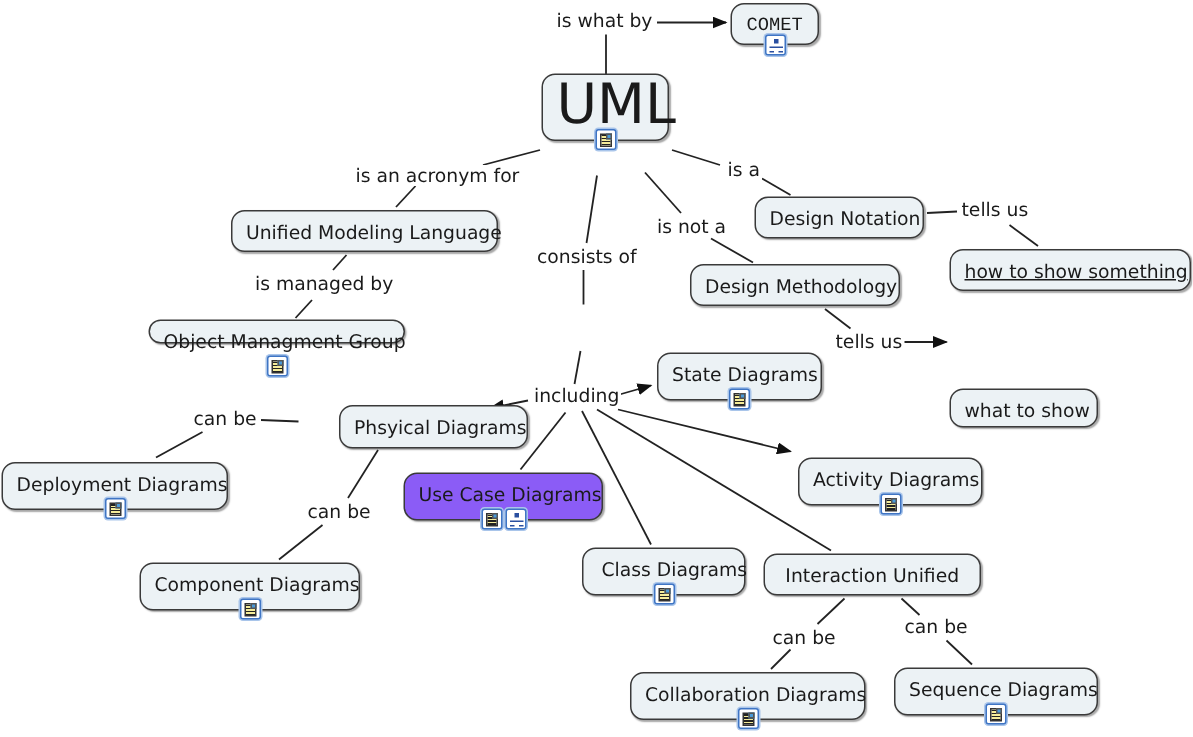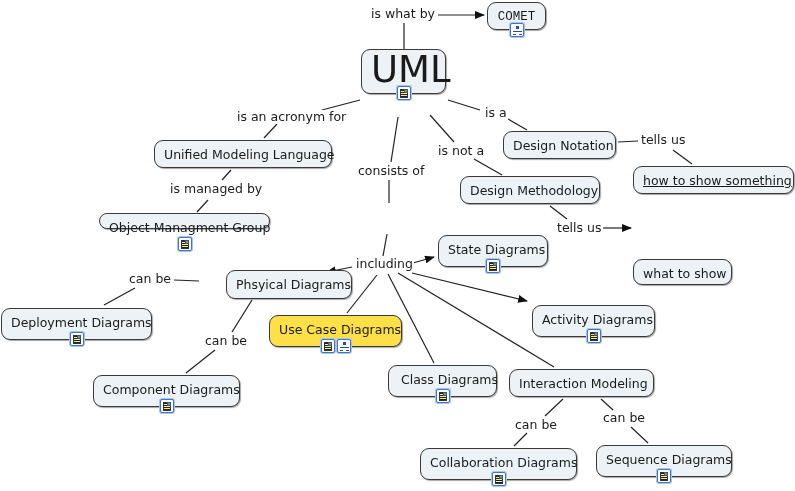--- a/index.html
+++ b/index.html
@@ -3,21 +3,21 @@
 <meta charset="utf-8">
 <style>
   html, body { margin:0; padding:0; background:#ffffff; }
   #canvas { position:relative; width:795px; height:491px; overflow:hidden; background:#ffffff;
     font-family:"DejaVu Sans", "Liberation Sans", sans-serif; color:#1a1a1a; }
   svg#edges { position:absolute; left:0; top:0; width:795px; height:491px; }
   .node { position:absolute; box-sizing:border-box; border:1.3px solid #3a3a3a; border-radius:9px;
     background:#ecf2f5; font-size:12.5px; line-height:14px; text-align:center; padding:7px 9px 0 9px;
     box-shadow:1px 1px 1px rgba(0,0,0,0.35); white-space:nowrap; cursor:pointer; }
   .node.big { font-size:37px; line-height:40px; padding-top:0; letter-spacing:0px; }
-  .node.green { background:#fde047; }
+  .node.green { background:#8b5cf6; }
   .icons { position:absolute; left:50%; transform:translateX(-50%); display:flex; gap:2px; }
   .ic { width:14px; height:14px; box-sizing:border-box; border:1px solid #3f75c4; border-radius:2px;
     background:#ffffff; position:relative; box-shadow:0 0 0 1px #a9c5ea; }
   .ic.doc::before { content:""; position:absolute; left:2px; top:2px; width:8px; height:9px;
     background:repeating-linear-gradient(#222 0 1px, #f5ec9a 1px 2px); border:1px solid #333; box-sizing:border-box; }
   .ic.doc::after { content:""; position:absolute; right:2px; top:2px; width:4px; height:4px; background:#4a9ad8; border:1px solid #555; box-sizing:border-box; }
   .ic.tree::before { content:""; position:absolute; left:5px; top:2px; width:3px; height:3px; background:#2a4fa0; }
   .ic.tree::after { content:""; position:absolute; left:2px; top:7px; width:9px; height:4px;
     border-top:1px solid #2a4fa0; background:
     linear-gradient(#2a4fa0,#2a4fa0) 0 2px/3px 3px no-repeat,
@@ -177,21 +177,21 @@
   </div>
 
   <div class="node" style="left:388px;top:365px;width:109px;height:32px;padding-left:12px;">
     <span>Class Diagrams</span>
     <div class="icons" style="top:23px;">
         <span class="ic doc"></span>
       </div>
   </div>
 
   <div class="node" style="left:509px;top:369px;width:145px;height:28px;">
-    <span>Interaction Modeling</span>
+    <span>Interaction Unified</span>
   </div>
 
   <div class="node" style="left:420px;top:448px;width:157px;height:32px;">
     <span>Collaboration Diagrams</span>
     <div class="icons" style="top:23px;">
         <span class="ic doc"></span>
       </div>
   </div>
 
   <div class="node" style="left:596px;top:445px;width:136px;height:32px;">

